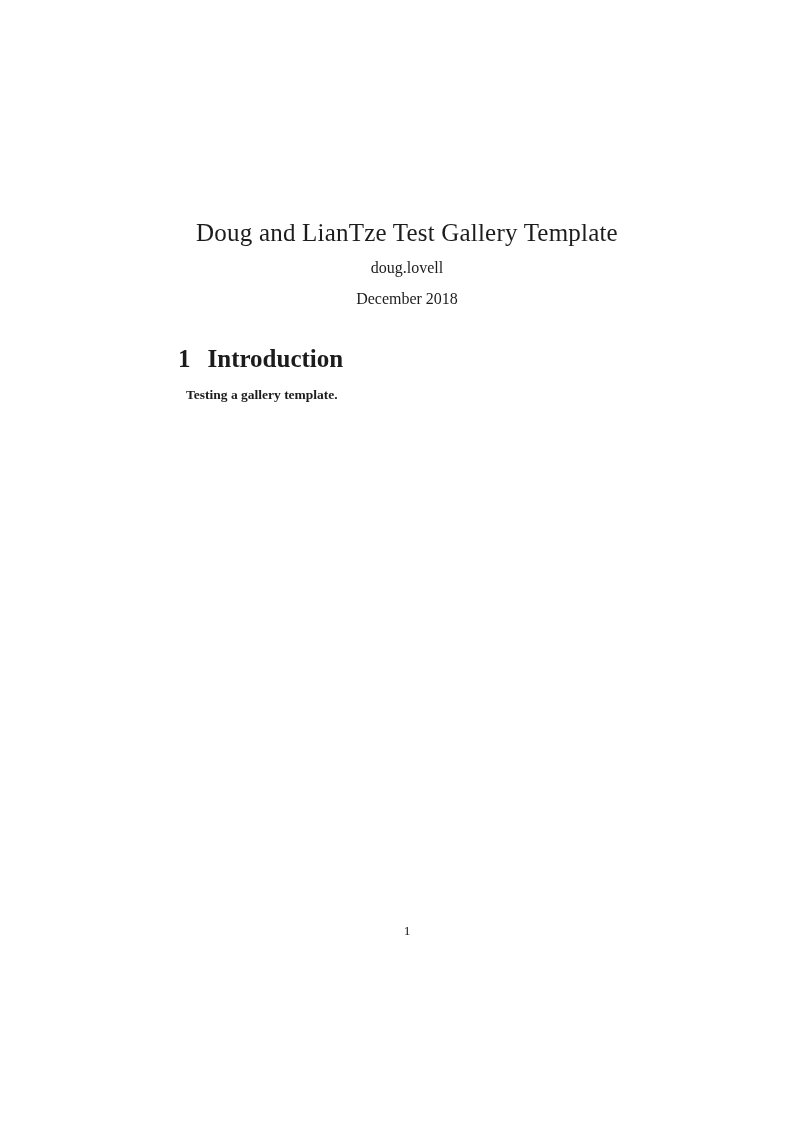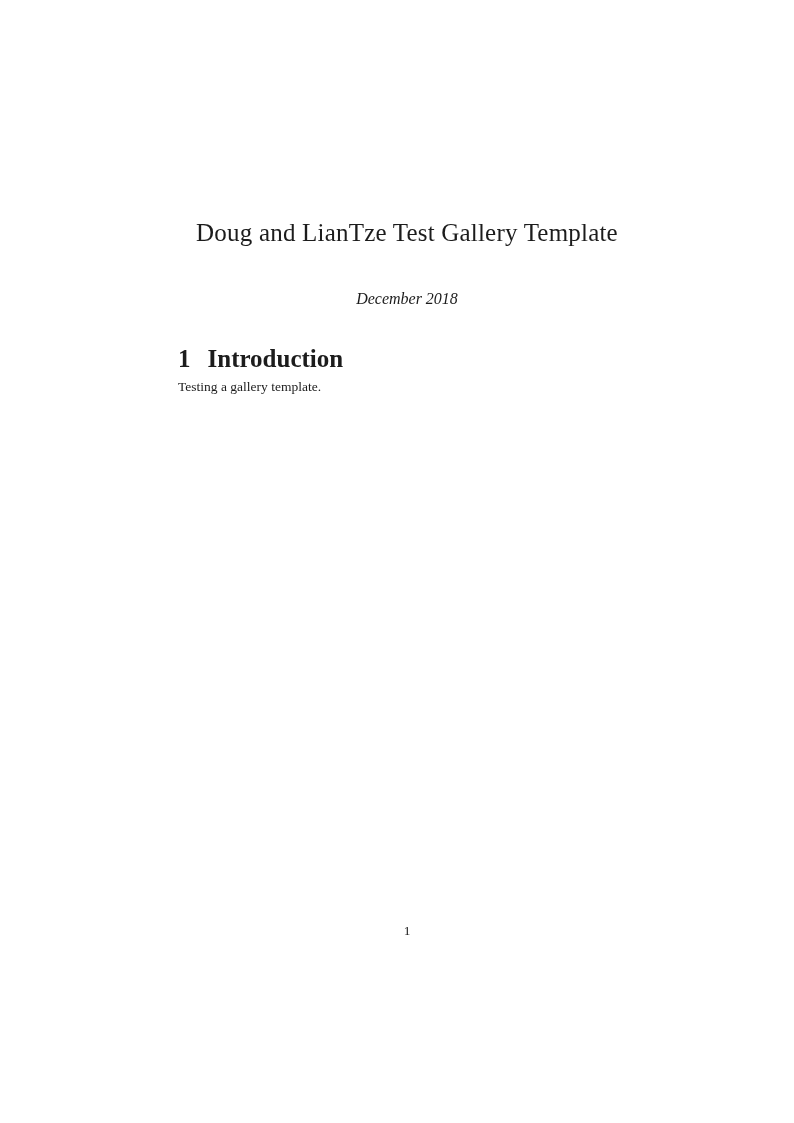--- a/index.html
+++ b/index.html
@@ -40,21 +40,20 @@
   }
   .doc-author {
     top: 259px;
     font-size: 16px;
     line-height: 1.1;
   }
   .doc-date {
     top: 290px;
     font-size: 16px;
     line-height: 1.1;
-    font-style: italic;
   }
   .section-heading {
     position: absolute;
     left: 178px;
     top: 345px;
     width: 458px;
     font-size: 25px;
     font-weight: bold;
     line-height: 1.1;
   }
@@ -64,21 +63,22 @@
   }
   .body-text {
     position: absolute;
     left: 178px;
     top: 379px;
     width: 462px;
     font-size: 13.5px;
     line-height: 16px;
   }
   .body-text p {
-    margin: 0;
+    margin: 8px;
+    font-weight: bold;
   }
   .body-text p.indented {
     text-indent: 22px;
   }
   .page-number {
     position: absolute;
     left: 178px;
     top: 924px;
     width: 458px;
     text-align: center;
@@ -86,20 +86,21 @@
     line-height: 1.1;
   }
 </style>
 </head>
 <body>
 
 <div class="page">
 
   <h1 class="centered-block doc-title">Doug and LianTze Test Gallery Template</h1>
 
+  <div class="centered-block doc-author">doug.lovell</div>
 
   <div class="centered-block doc-date">December 2018</div>
 
   <h2 class="section-heading">
     <span class="section-number">1</span><span class="section-title">Introduction</span>
   </h2>
 
   <div class="body-text">
     <p>Testing a gallery template.</p>
   </div>

